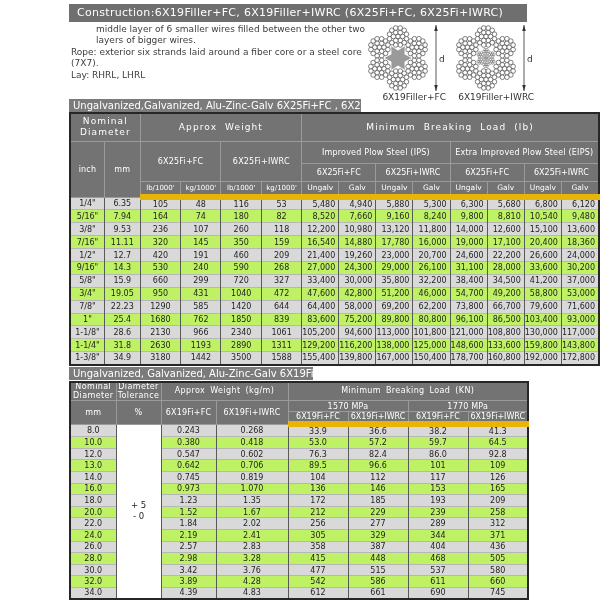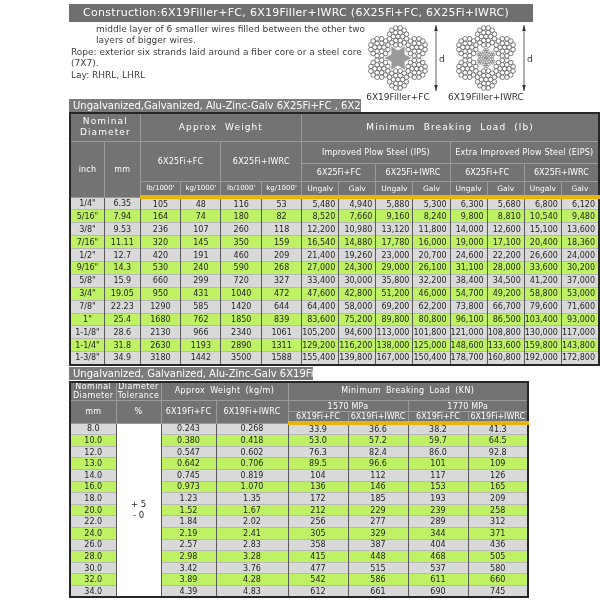--- a/index.html
+++ b/index.html
@@ -2,45 +2,45 @@
 <html><head>
 <meta charset="utf-8">
 <style>
   html,body{margin:0;padding:0;background:#fff;}
   body{width:600px;height:600px;position:relative;overflow:hidden;
        font-family:"DejaVu Sans","Liberation Sans",sans-serif;color:#333;}
   .abs{position:absolute;}
 
   
   #titlebar{left:69px;top:4px;width:450px;height:18px;background:#6f6f6f;color:#fff;
-            font-size:11px;line-height:18px;padding-left:14px;letter-spacing:.3px;white-space:nowrap;}
+            font-size:11px;line-height:18px;padding-left:8px;letter-spacing:.3px;white-space:nowrap;}
 
   
   #info{left:71px;top:24px;width:300px;font-size:9px;line-height:11.4px;color:#3d3d3d;}
   #info .indent{padding-left:25px;}
 
   
   #diagrams{left:350px;top:20px;width:192px;height:88px;}
-  .rope-label{position:absolute;top:72px;width:96px;text-align:center;font-size:9px;color:#333;}
+  .rope-label{position:absolute;top:72px;width:96px;text-align:right;font-size:9px;color:#333;}
   #rope-label-left{left:0;}
   #rope-label-right{left:88px;}
 
   
   .band{background:#7b7b7b;color:#fff;font-size:10px;line-height:13px;height:13px;
         padding-left:4px;white-space:nowrap;overflow:hidden;}
   #band1{left:69px;top:99px;width:288px;}
   #band2{left:69px;top:367px;width:240px;}
 
   
   #t1wrap{left:69px;top:112px;}
   #t2wrap{left:69px;top:381px;}
   table{border-collapse:collapse;table-layout:fixed;background:#bef264;border:2px solid #262626;}
   th{background:#737373;color:#fff;font-weight:normal;border:1px solid #9b9b9b;
      padding:0;text-align:center;vertical-align:middle;overflow:hidden;}
-  thead tr:last-child th{border-bottom:4px solid #eab308;}
+  thead tr:last-child th{border-bottom:6px solid #eab308;}
   td{border-left:1px solid #595959;border-right:1px solid #595959;border-top:1px solid #b7b7b7;
      font-size:8px;text-align:center;padding:0;color:#1f1f1f;white-space:nowrap;overflow:hidden;}
   tbody tr:first-child td{border-top:none;}
   tbody tr:nth-child(odd){background:#d9d9d9;}
   td.num{text-align:right;padding-right:3px;}
   td.tol{background:#fff;font-size:8.5px;line-height:11px;border:1px solid #595959;vertical-align:middle;}
 
   #table1 thead tr:nth-child(1){height:28px;}
   #table1 thead tr:nth-child(2){height:22px;}
   #table1 thead tr:nth-child(3){height:18px;}

